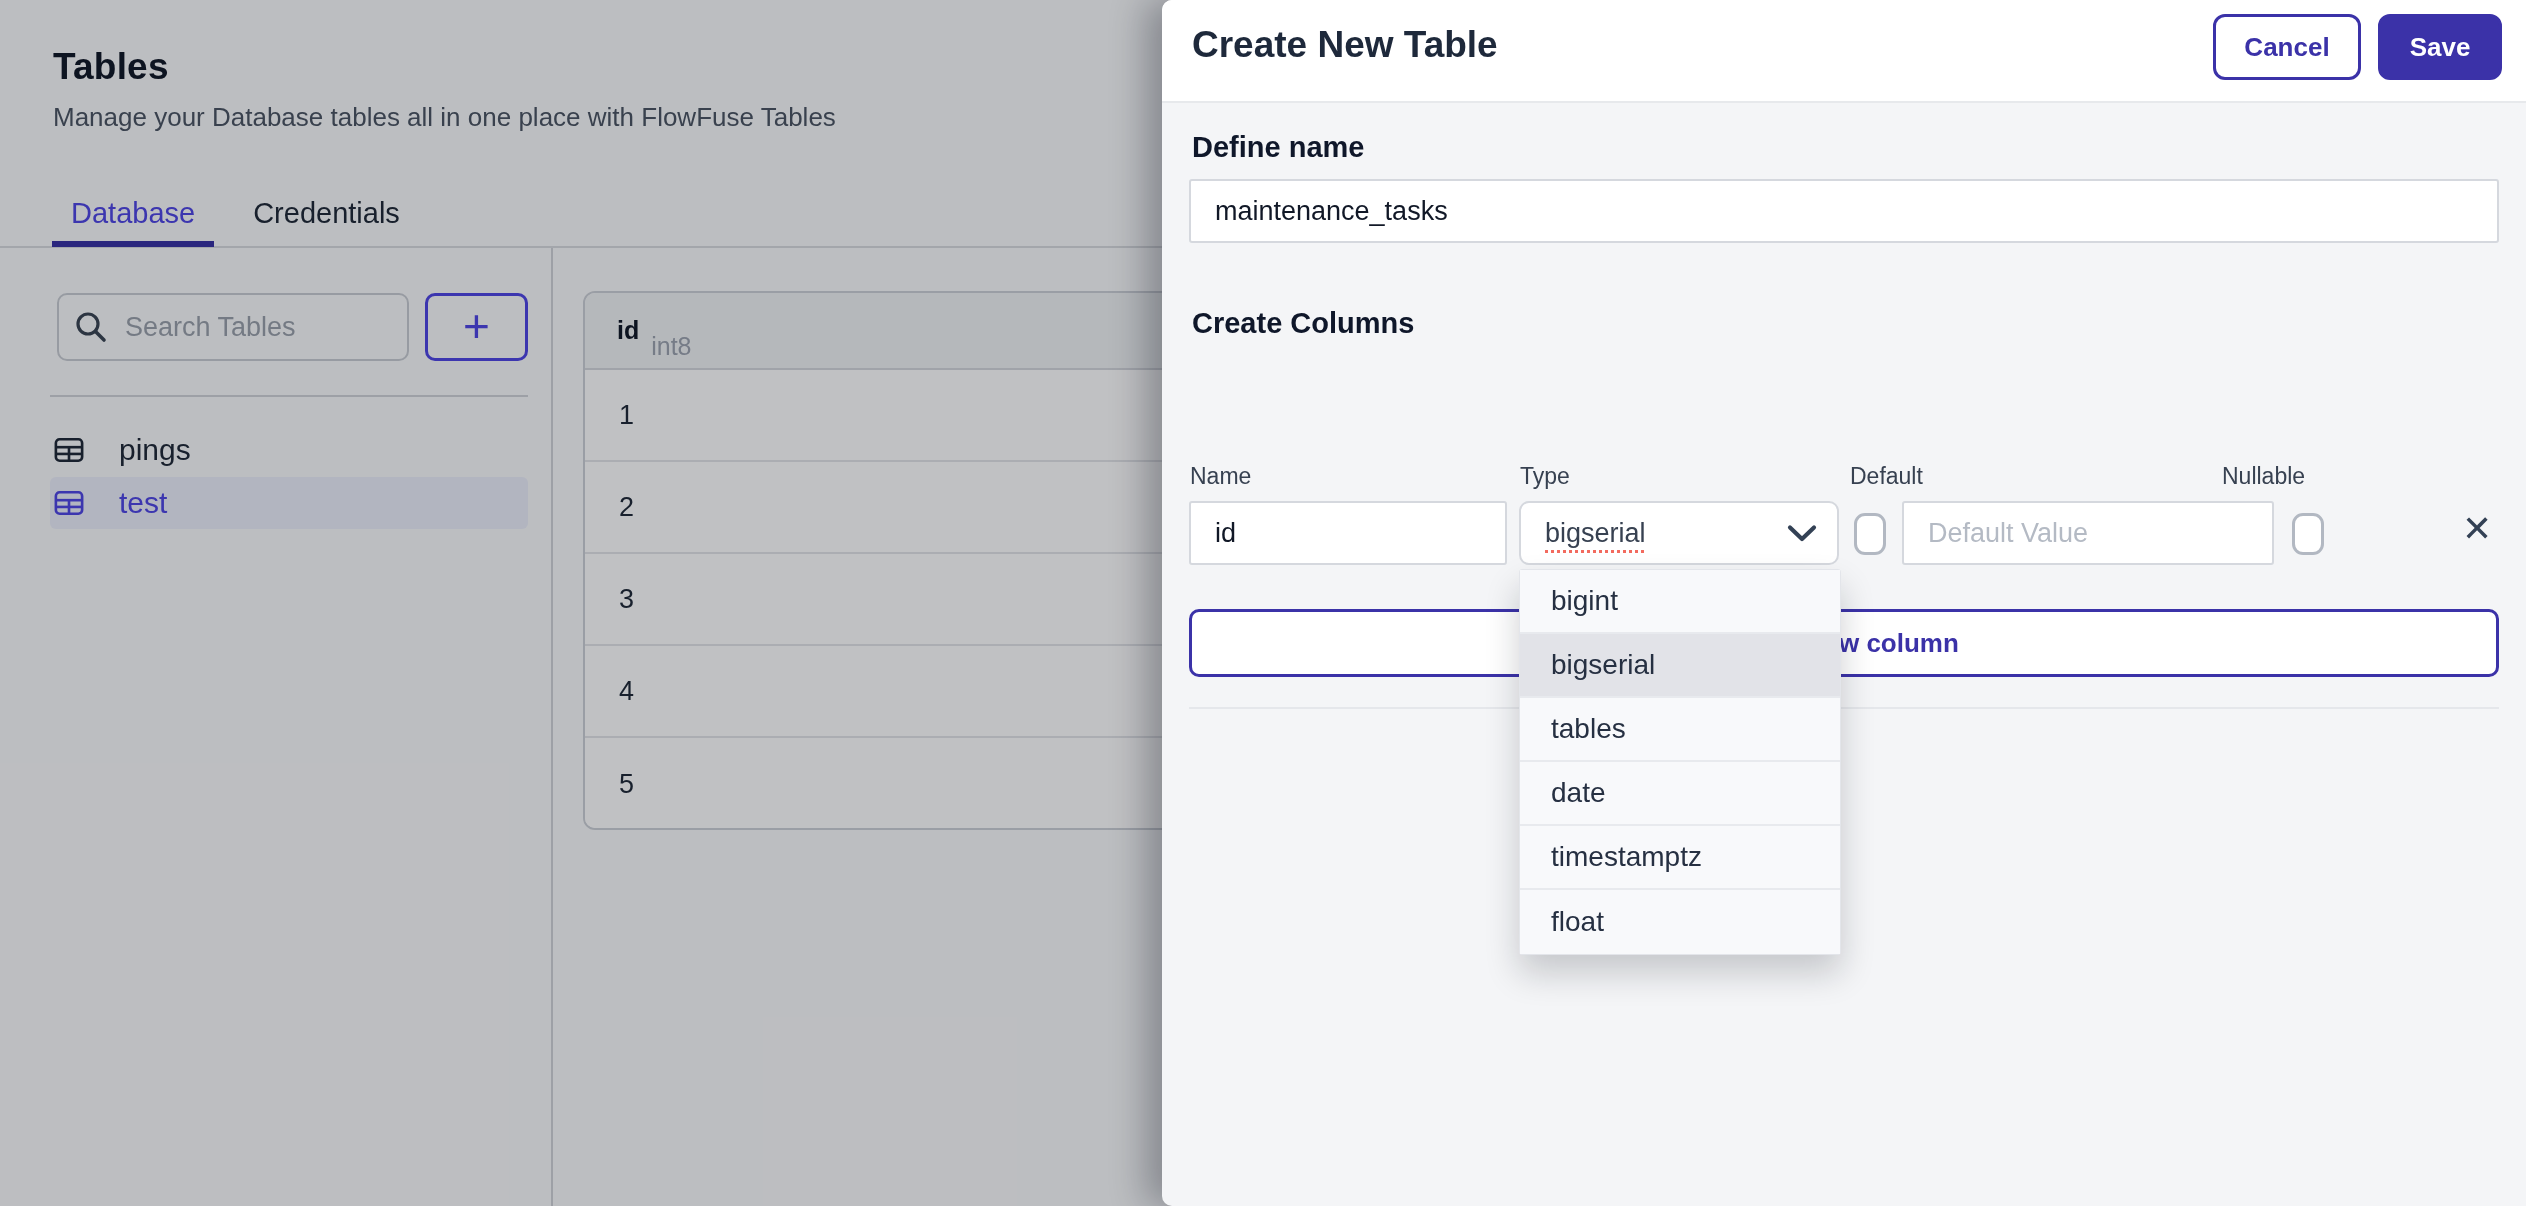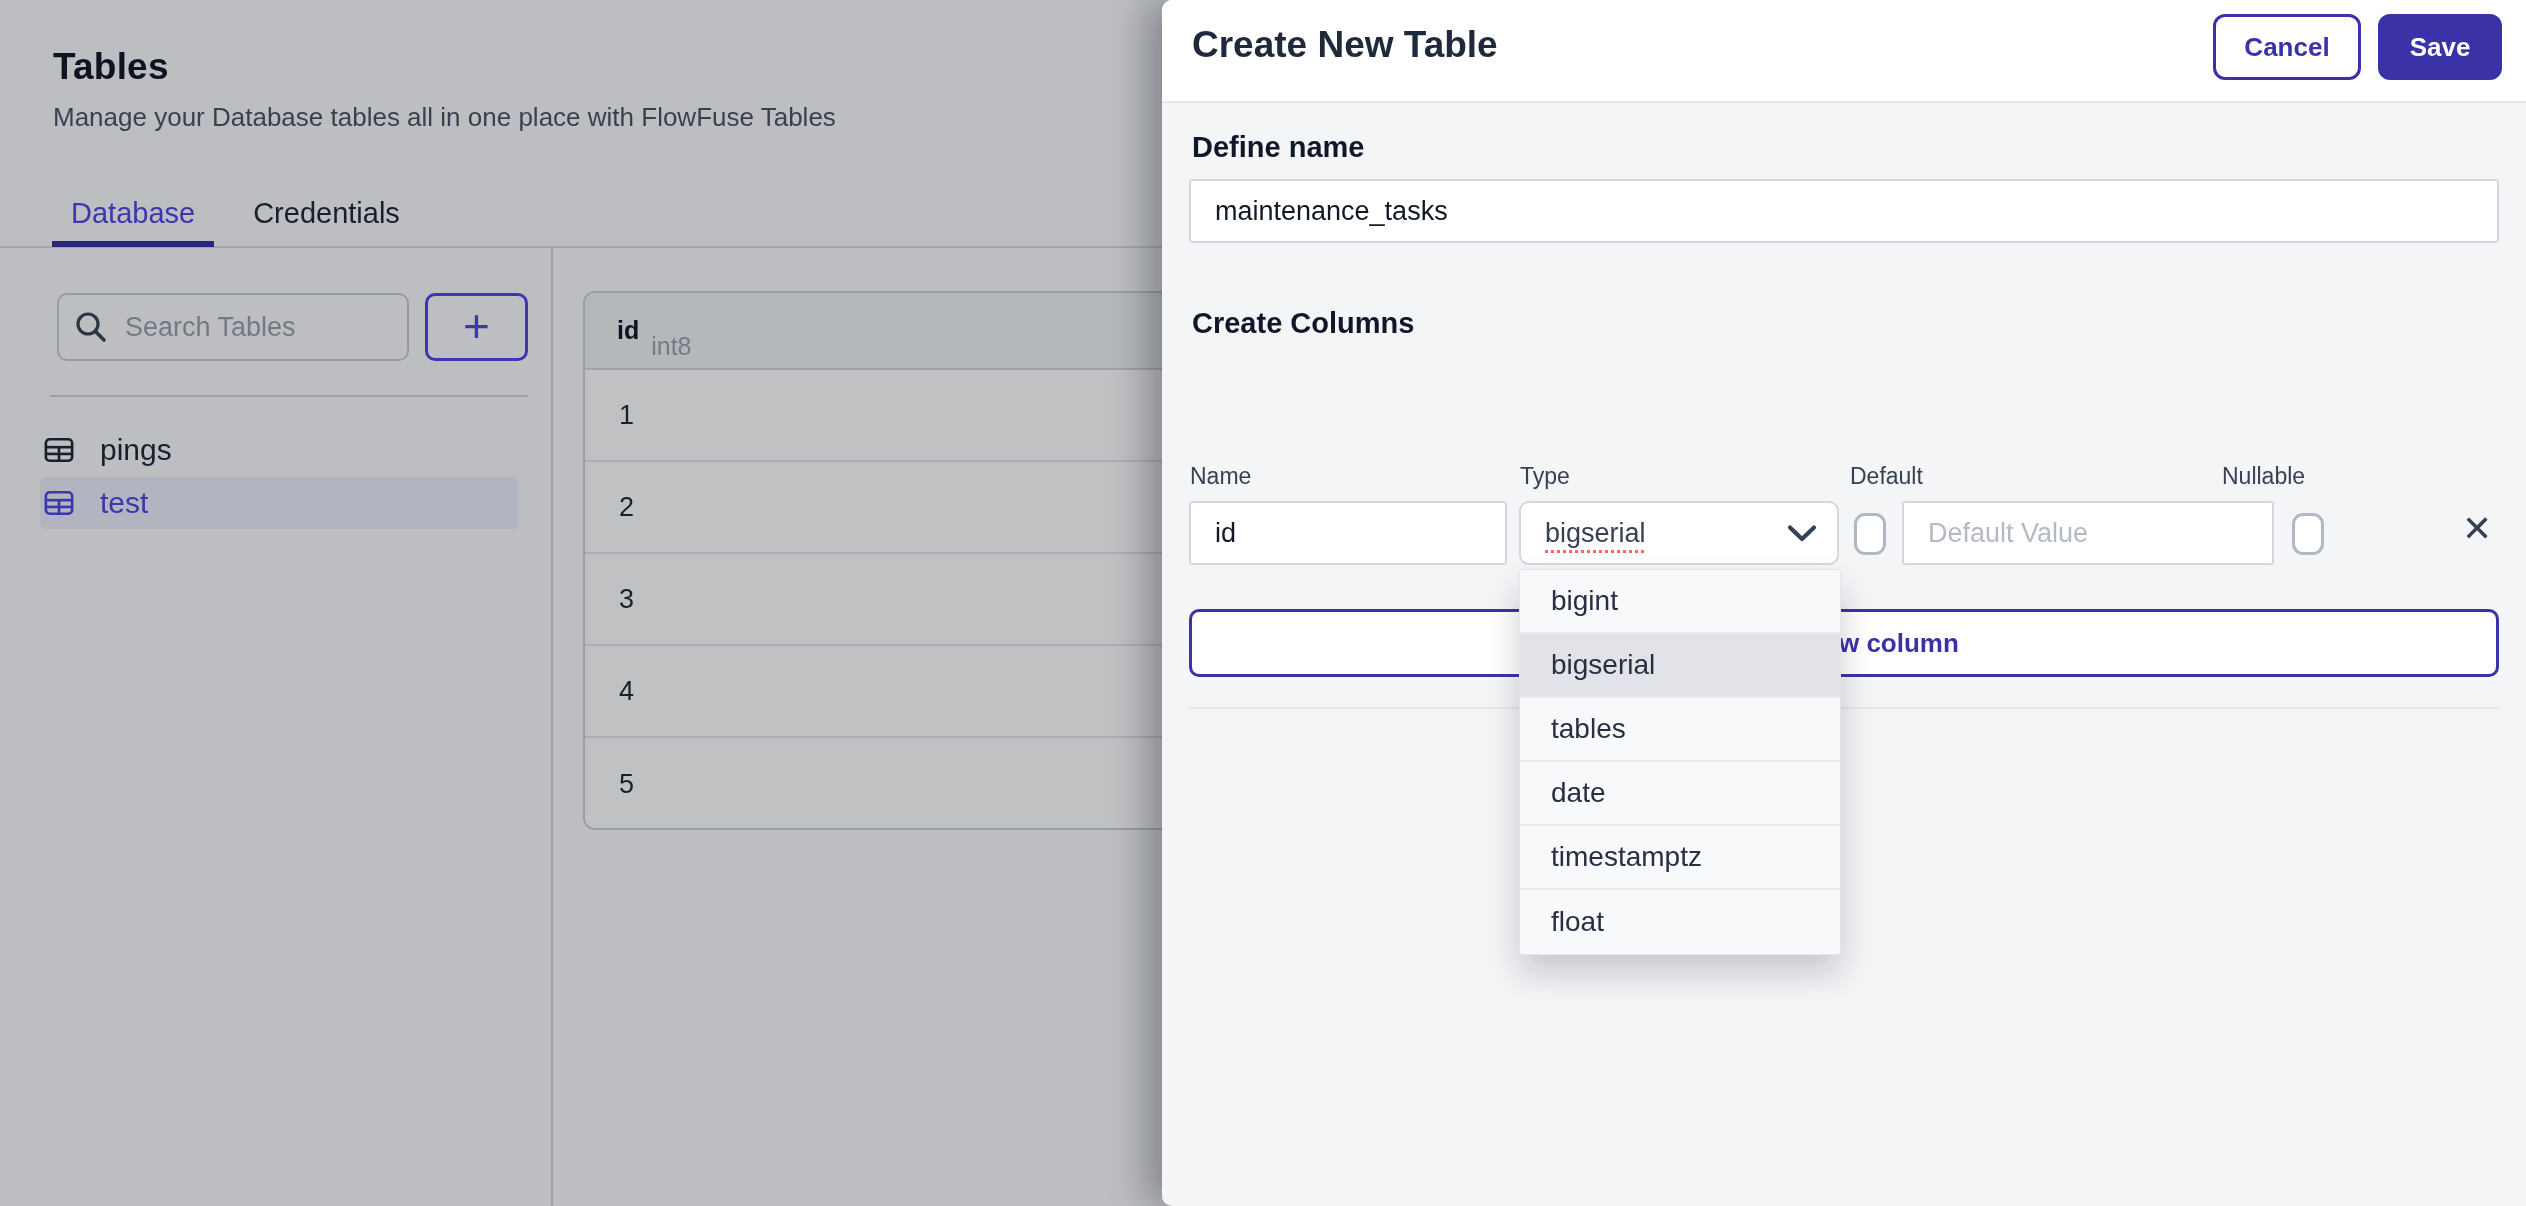--- a/index.html
+++ b/index.html
@@ -31,22 +31,22 @@
                   font-size:27px; color:#374151; width:240px;
                   font-family:"Liberation Sans","DejaVu Sans",sans-serif; }
   .search-input::placeholder { color:#9aa1ab; }
   .add-table-btn { position:absolute; left:425px; top:293px; width:103px; height:68px;
                    border:3px solid #4f46e5; border-radius:10px; background:transparent;
                    color:#4f46e5; font-size:46px; font-weight:400; line-height:60px;
                    text-align:center; cursor:pointer; }
   .sidebar-sep { position:absolute; left:50px; top:395px; width:478px; height:2px; background:#d0d3d9; }
   .v-divider { position:absolute; left:551px; top:248px; width:2px; bottom:0; background:#d0d3d9; }
 
-  .side-item { position:absolute; left:40px; width:478px; height:52px; display:flex;
-               align-items:center; border-radius:6px; cursor:pointer; color:#1f2937; }
+  .side-item { position:absolute; left:50px; width:478px; height:52px; display:flex;
+               align-items:center; border-radius:6px; cursor:pointer; color:#1f2937;gap:9px; }
   .side-item .t-icon { margin-left:4px; display:flex; }
   .side-item .lbl { margin-left:26px; font-size:30px; }
   .side-item.selected { background:#eceffb; color:#4f46e5; }
 
   
   .datatable { position:absolute; left:583px; top:291px; width:720px; height:539px;
                background:#fff; border:2px solid #cdd1d7; border-radius:12px; overflow:hidden; }
   .dt-header { height:77px; background:#f1f3f5; border-bottom:2px solid #d4d7dc;
                display:flex; align-items:center; padding-left:32px; font-size:25px; }
   .dt-header .col-name { font-weight:700; color:#111827; }

